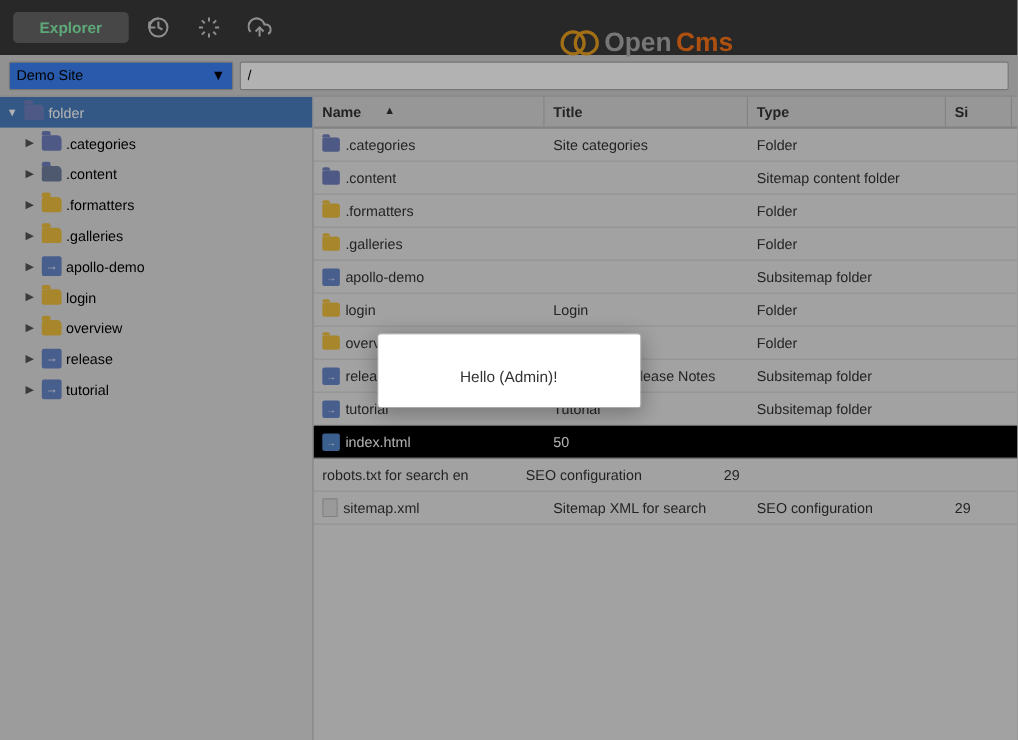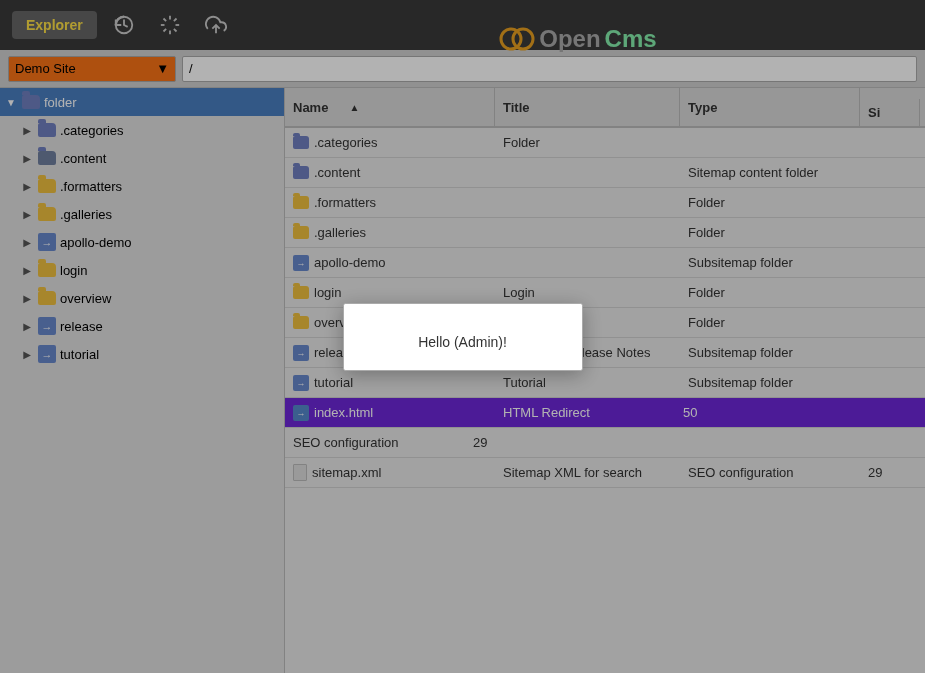--- a/index.html
+++ b/index.html
@@ -16,24 +16,24 @@
     .header {
       background: #3a3a3a;
       height: 50px;
       display: flex;
       align-items: center;
       padding: 0 12px;
       gap: 8px;
     }
     .header-btn {
       background: #555;
-      color: #fde047;
+      color: #86efac;
       border: none;
       border-radius: 4px;
-      padding: 6px 14px;
+      padding: 6px 24px;
       font-size: 14px;
       font-weight: bold;
       cursor: pointer;
       display: flex;
       align-items: center;
       gap: 6px;
     }
     .header-btn.active {
       background: #666;
     }
@@ -59,24 +59,24 @@
     .toolbar {
       background: #d0d0d0;
       height: 38px;
       display: flex;
       align-items: center;
       padding: 0 8px;
       gap: 6px;
       border-bottom: 1px solid #bbb;
     }
     .site-select {
-      width: 168px;
+      width: 204px;
       height: 26px;
       border: 1px solid #aaa;
-      background: #f97316;
+      background: #3b82f6;
       padding: 2px 6px;
       font-size: 13px;
       border-radius: 2px;
       cursor: pointer;
       display: flex;
       align-items: center;
       justify-content: space-between;
       gap: 36px;
     }
     .path-input {
@@ -186,31 +186,31 @@
       font-size: 13px;
       color: #333;
       display: flex;
       align-items: center;
       gap: 21px;
       border-right: 1px solid #bbb;
     }
     .th-name { width: 210px; flex-shrink: 0; }
     .th-title { width: 185px; flex-shrink: 0; }
     .th-type { width: 180px; flex-shrink: 0; }
-    .th-size { width: 60px; flex-shrink: 0; margin-top: 11px; }
+    .th-size { width: 60px; flex-shrink: 0; }
     .sort-arrow { font-size: 10px; }
 
     .table-row {
       display: flex;
       align-items: center;
       height: 30px;
       border-bottom: 1px solid #d0d0d0;
       cursor: pointer;
     }
-    .table-row.selected { background: #6d28d9; color: #fff; }
+    .table-row.selected { background: #000000; color: #fff; }
     .table-row.selected .td { color: #fff; }
 
     .td {
       padding: 4px 8px;
       font-size: 13px;
       color: #333;
       overflow: hidden;
       text-overflow: ellipsis;
       white-space: nowrap;
       display: flex;
@@ -314,21 +314,21 @@
     </svg>
   </button>
 
   <div class="logo-area">
     <div class="logo-wrapper">
       <svg width="36" height="30" viewBox="0 0 36 30">
         <circle cx="12" cy="15" r="10" fill="none" stroke="#e8a020" stroke-width="3"></circle>
         <circle cx="24" cy="15" r="10" fill="none" stroke="#e8a020" stroke-width="3"></circle>
       </svg>
       <span style="font-size:24px; font-weight:bold; color:#aaa;">Open</span>
-      <span style="font-size:24px; font-weight:bold; color:#86efac;">Cms</span>
+      <span style="font-size:24px; font-weight:bold; color:#f97316;">Cms</span>
     </div>
   </div>
 </div>
 
 <div class="toolbar">
   <div class="site-select">
     <span>Demo Site</span>
     <span>▼</span>
   </div>
   <input class="path-input" type="text" value="/" style="">
@@ -416,20 +416,21 @@
         <span>Si</span>
       </div>
     </div>
 
     <div id="table-body">
         <div class="table-row">
     <div class="td td-name">
       <div class="row-folder special"></div>
       <span>.categories</span>
     </div>
+    <div class="td td-title">Site categories</div>
     <div class="td td-type">Folder</div>
     <div class="td td-size"></div>
   </div>
         <div class="table-row">
     <div class="td td-name">
       <div class="row-folder special"></div>
       <span>.content</span>
     </div>
     <div class="td td-title"></div>
     <div class="td td-type">Sitemap content folder</div>
@@ -496,24 +497,24 @@
     </div>
     <div class="td td-title">Tutorial</div>
     <div class="td td-type">Subsitemap folder</div>
     <div class="td td-size"></div>
   </div>
         <div class="table-row selected">
     <div class="td td-name">
       <div class="row-redirect"></div>
       <span>index.html</span>
     </div>
-    <div class="td td-type">HTML Redirect</div>
     <div class="td td-size">50</div>
   </div>
         <div class="table-row">
+    <div class="td td-title">robots.txt for search en</div>
     <div class="td td-type">SEO configuration</div>
     <div class="td td-size">29</div>
   </div>
         <div class="table-row">
     <div class="td td-name">
       <div class="row-file"></div>
       <span>sitemap.xml</span>
     </div>
     <div class="td td-title">Sitemap XML for search</div>
     <div class="td td-type">SEO configuration</div>

